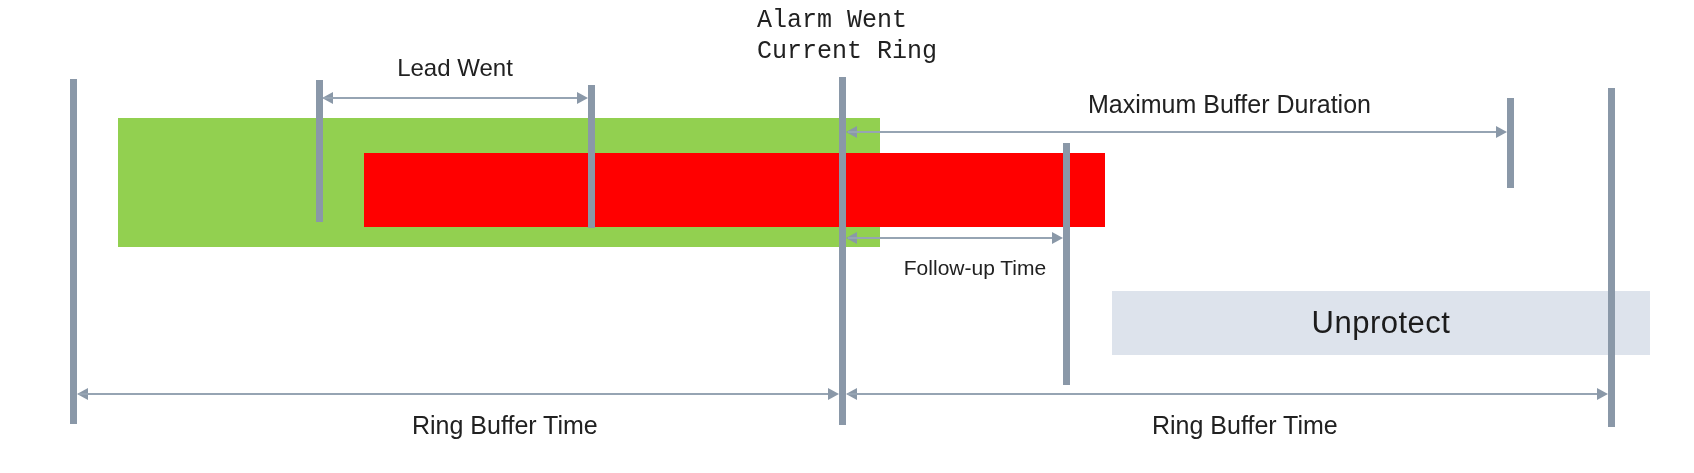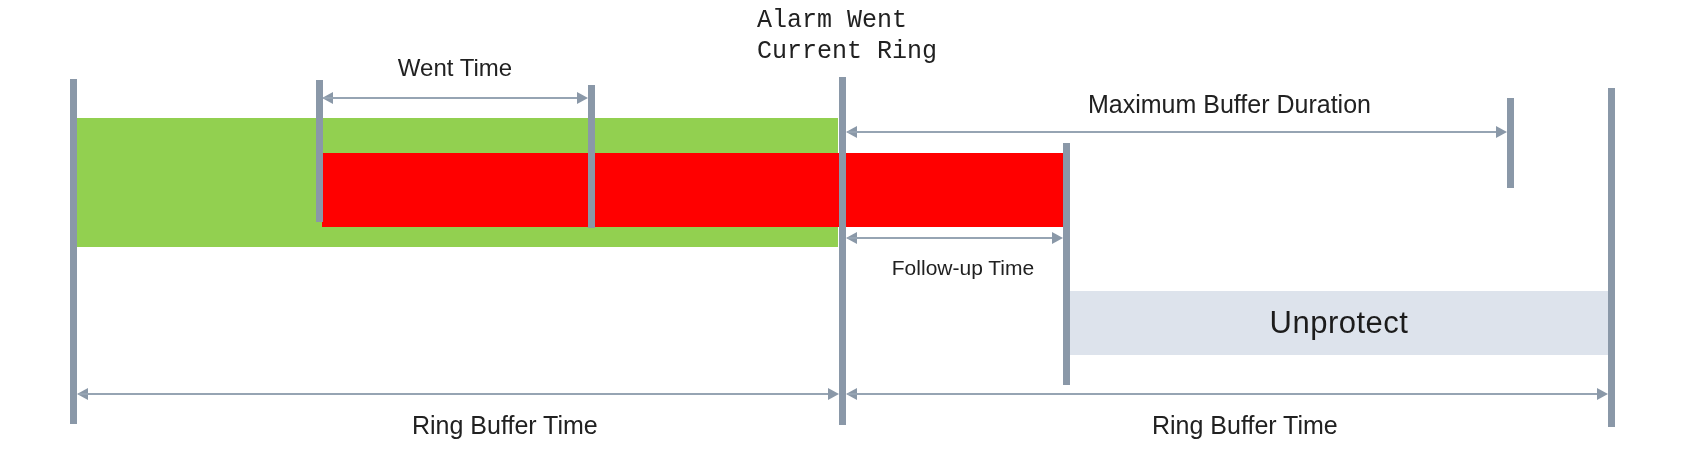--- a/index.html
+++ b/index.html
@@ -13,21 +13,21 @@
   html,body{margin:0;padding:0;background:#ffffff;}
   #canvas{
     position:relative;
     width:1694px;
     height:473px;
     background:#ffffff;
     font-family:"Liberation Sans", sans-serif;
     color:var(--text);
     overflow:hidden;
   }
-  .bar{position:absolute;}
+  .bar{position:absolute;margin-left:42px;}
   .bar.green{left:76px;top:118px;width:762px;height:129px;background:var(--bar-green);}
   .bar.red{left:322px;top:153px;width:741px;height:74px;background:var(--bar-red);}
   .bar.unprotect{
     left:1070px;top:291px;width:538px;height:64px;
     background:var(--bar-unprotect);
     display:flex;align-items:center;justify-content:center;
     font-size:31px;color:#1c1c1c;letter-spacing:0.5px;
   }
   .tick{position:absolute;width:7px;background:var(--marker);}
   .t-far-left{left:70px;top:79px;height:345px;}
@@ -51,21 +51,21 @@
   .h-arrow::after{right:0;border-left:11px solid var(--marker);}
   .a-lead{left:322px;top:91px;width:266px;}
   .a-maxdur{left:846px;top:125px;width:661px;}
   .a-followup{left:846px;top:231px;width:217px;}
   .a-rb-left{left:77px;top:387px;width:762px;}
   .a-rb-right{left:846px;top:387px;width:762px;}
   .label{position:absolute;white-space:nowrap;font-size:25px;line-height:1.22;}
   .l-alarm{left:757px;top:6px;font-family:Liberation Mono, monospace;}
   .l-lead{left:322px;top:53px;width:266px;text-align:center;font-size:24px;}
   .l-maxdur{left:1088px;top:89px;}
-  .l-followup{left:846px;top:255px;width:234px;text-align:center;font-size:21px;}
+  .l-followup{left:846px;top:255px;width:234px;text-align:center;font-size:21px;padding-left:12px;}
   .l-rb-left{left:412px;top:410px;}
   .l-rb-right{left:1152px;top:410px;}
 </style>
 </head>
 <body>
 
 <div id="canvas">
 
   <div class="bar green"></div>
   <div class="bar red"></div>
@@ -94,19 +94,19 @@
       <span class="shaft"></span>
     </div>
   <div class="h-arrow a-rb-right">
       <span class="shaft"></span>
     </div>
 
   <div class="label l-alarm">
     <div>Alarm Went</div>
     <div>Current Ring</div>
   </div>
-  <div class="label l-lead">Went Time</div>
+  <div class="label l-lead">Lead Went</div>
   <div class="label l-maxdur">Maximum Buffer Duration</div>
   <div class="label l-followup">Follow-up Time</div>
   <div class="label l-rb-left">Ring Buffer Time</div>
   <div class="label l-rb-right">Ring Buffer Time</div>
 
 </div>
 
 </body></html>

